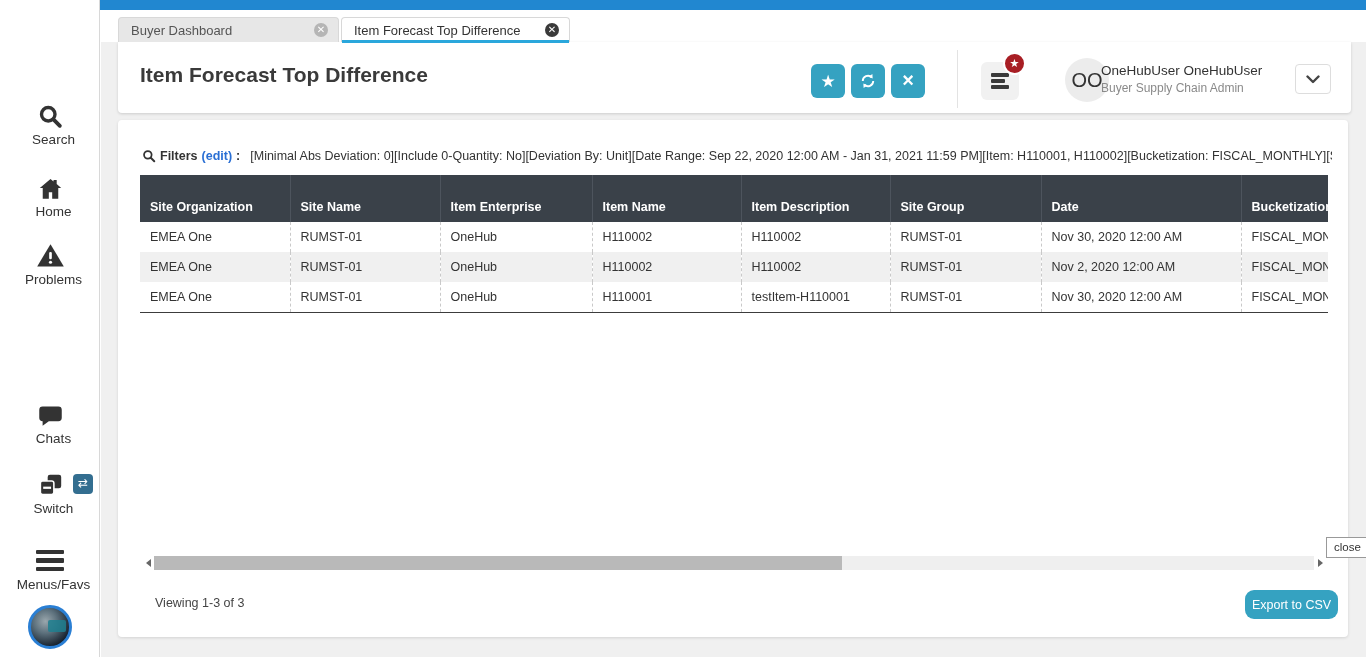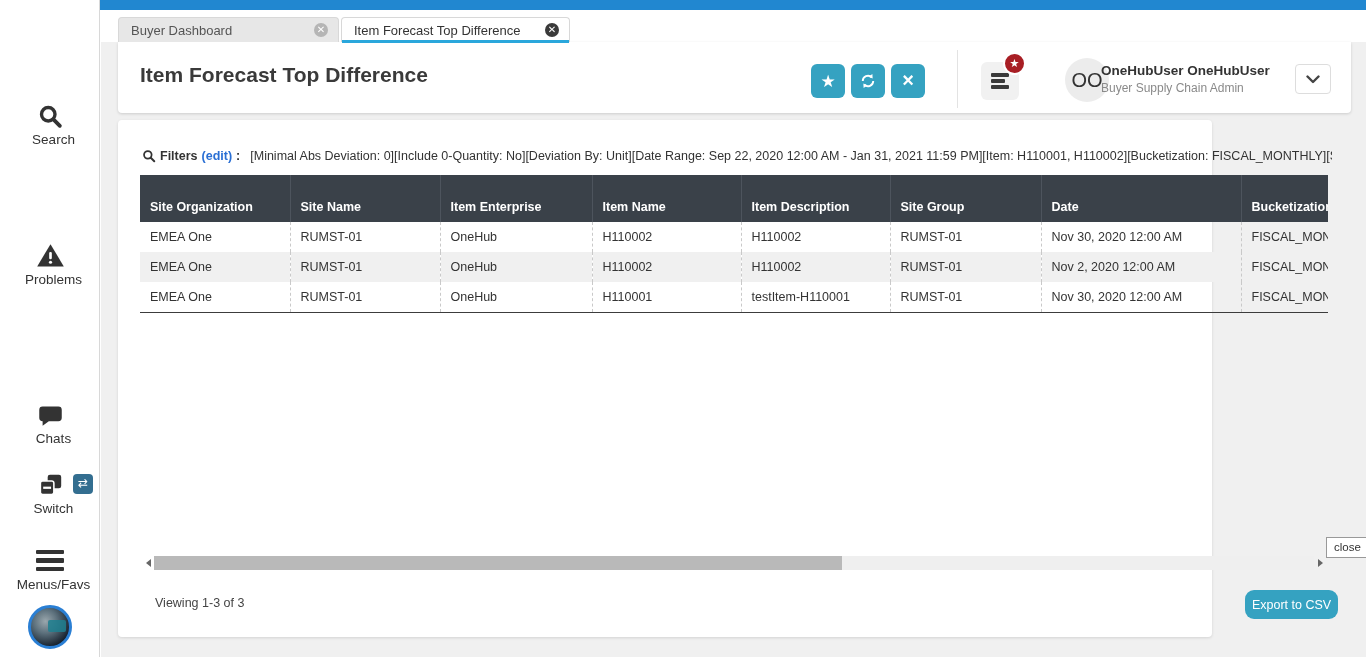--- a/index.html
+++ b/index.html
@@ -39,26 +39,26 @@
   .hbtn .x { font-size:20px; font-weight:bold; margin-top:-2px; }
   .hbtn .star { font-size:17px; }
   .hdivider { position:absolute; left:839px; top:8px; width:1px; height:58px; background:#e3e3e3; }
   .notif { position:absolute; left:863px; top:20px; width:38px; height:38px; background:#f1f1f1; border-radius:6px; cursor:pointer; }
   .notif .nb { position:absolute; left:10px; height:3.5px; background:#3a3a3a; border-radius:1px; }
   .notif .nb1 { top:11px; width:18px; }
   .notif .nb2 { top:17px; width:14px; }
   .notif .nb3 { top:23px; width:18px; }
   .notif-badge { position:absolute; left:885px; top:10px; width:23px; height:23px; background:var(--badge,#a81e24); border:2px solid #fff; border-radius:50%; color:#fff; font-size:11px; line-height:19px; text-align:center; z-index:2; }
   .user-avatar { position:absolute; left:927px; top:16px; width:44px; height:44px; border-radius:50%; background:#ececec; color:#333; font-size:20px; display:flex; align-items:center; justify-content:center;margin-left:20px; }
-  .user-name { position:absolute; left:983px; top:21px; font-size:13.5px; font-weight:bold; color:#333; white-space:nowrap; }
+  .user-name { position:absolute; left:983px; top:21px; font-size:13.5px; font-weight:normal; color:#333; white-space:nowrap; }
   .user-role { position:absolute; left:983px; top:39px; font-size:12px; color:#8a8a8a; white-space:nowrap; }
   .user-chevron { position:absolute; left:1177px; top:22px; width:36px; height:30px; border:1px solid #ddd; border-radius:4px; display:flex; align-items:center; justify-content:center; cursor:pointer; background:#fff; }
 
   
-  .main-card { position:absolute; left:118px; top:120px; width:1094px; height:517px; background:#fff; border-radius:4px; box-shadow:0 1px 3px rgba(0,0,0,.12); z-index:3; }
+  .main-card { position:absolute; left:118px; top:120px; width:1230px; height:517px; background:#fff; border-radius:4px; box-shadow:0 1px 3px rgba(0,0,0,.12); z-index:3; }
   .filter-row { position:absolute; left:24px; top:28px; width:1190px; font-size:12.5px; white-space:nowrap; overflow:hidden; display:flex; align-items:center; gap:4px; }
   .filter-row b { font-weight:bold; }
   .filter-edit { color:var(--link,#2a6fd4); cursor:pointer; }
   .filter-summary { color:#333; margin-left:6px; }
 
   .grid-wrap { position:absolute; left:22px; top:55px; width:1188px; overflow:hidden; border-bottom:1px solid #3c3c3c; }
   table.grid { table-layout:fixed; border-collapse:collapse; width:1301px; }
   table.grid th { height:47px; background:var(--grid-header,#3a4149); color:#fff; font-size:12.5px; font-weight:bold; text-align:left; vertical-align:bottom; padding:0 10px 8px 10px; white-space:nowrap; overflow:hidden; cursor:pointer; }
   table.grid th + th { border-left:1px solid #4d545d; }
   table.grid td { height:28px; font-size:12.5px; color:#333; padding:8px 10px; white-space:nowrap; overflow:hidden; }
@@ -92,20 +92,28 @@
     <div class="nav-item" style="top:100px">
       <div class="nicon">
         <svg width="27" height="27" viewBox="0 0 24 24">
             <circle cx="10" cy="10" r="6" fill="none" stroke="#333" stroke-width="3"></circle>
             <line x1="14.6" y1="14.6" x2="20.3" y2="20.3" stroke="#333" stroke-width="3.4" stroke-linecap="round"></line>
           </svg>
       </div>
       <div class="nlabel">Search</div>
     </div>
 
+    <div class="nav-item" style="top:172px">
+      <div class="nicon">
+        <svg width="27" height="27" viewBox="0 0 24 24">
+            <path d="M12 3.5 2.5 11.5h2.6V21h5.4v-5.6h3v5.6h5.4v-9.5h2.6L17.5 8V4.5h-2.8v1.2L12 3.5z" fill="#333"></path>
+          </svg>
+      </div>
+      <div class="nlabel">Home</div>
+    </div>
 
     <div class="nav-item" style="top:240px">
       <div class="nicon">
         <svg width="29" height="29" viewBox="0 0 24 24">
             <path d="M12 2.6 23 21H1z" fill="#333"></path>
             <rect x="10.9" y="9" width="2.2" height="6" rx="1" fill="#fff"></rect>
             <circle cx="12" cy="17.6" r="1.3" fill="#fff"></circle>
           </svg>
       </div>
       <div class="nlabel">Problems</div>

